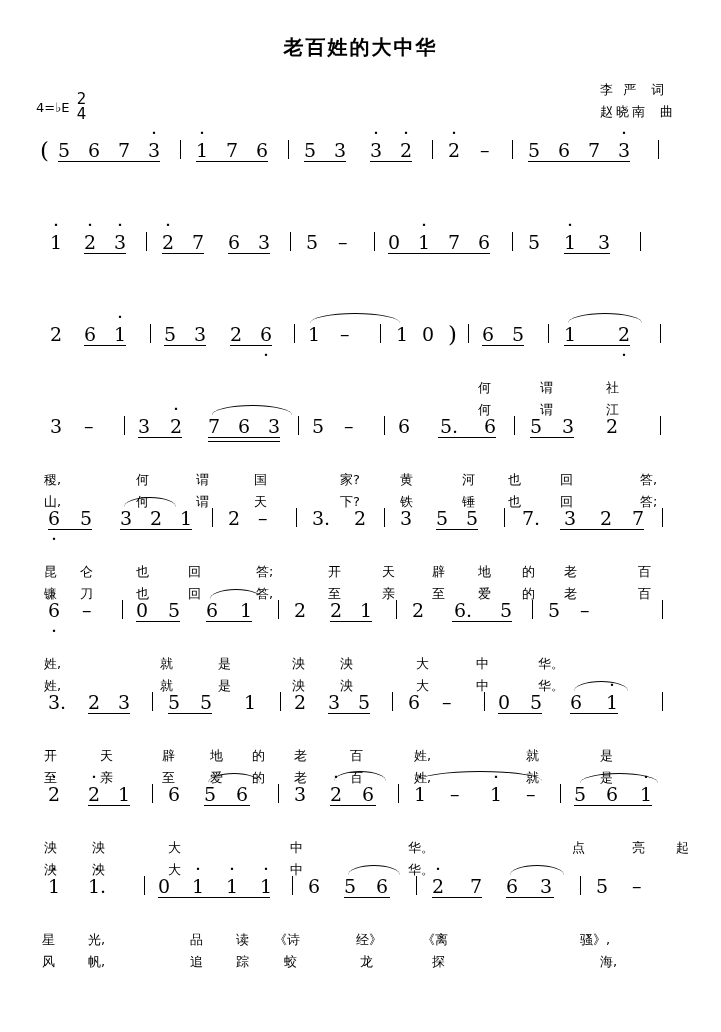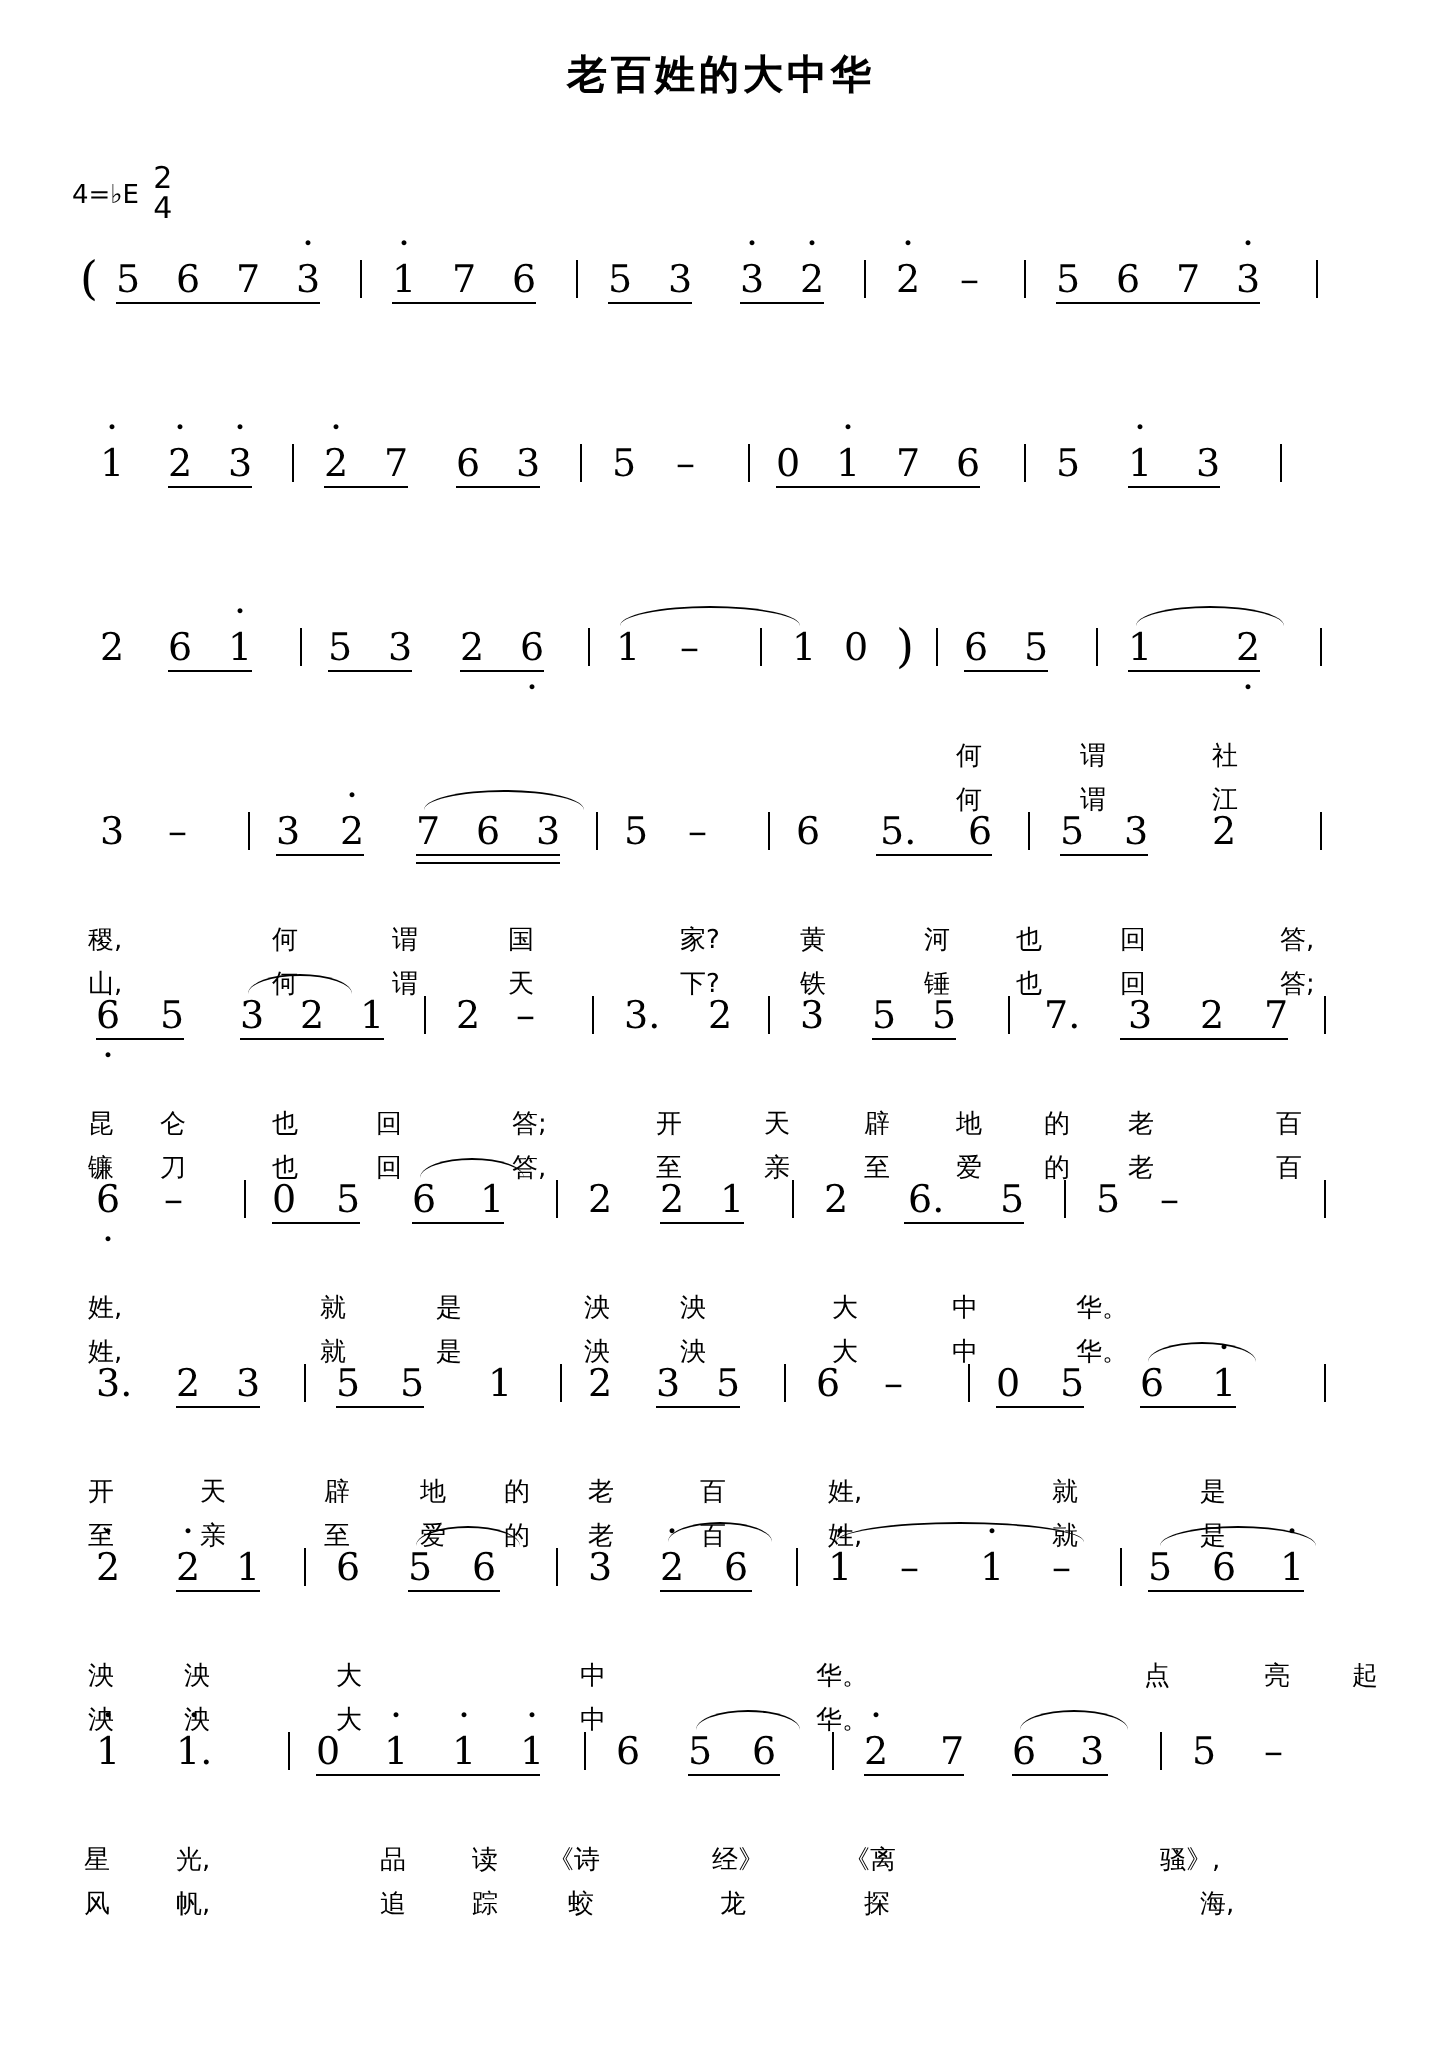--- a/index.html
+++ b/index.html
@@ -18,21 +18,21 @@
   .sheet {
     position: relative;
     width: 721px;
     height: 1032px;
   }
   .title {
     text-align: center;
     font-size: 20px;
     font-weight: bold;
     letter-spacing: 2px;
-    margin-top: 24px;
+    margin-top: 34px;
     font-family: "DejaVu Sans", "Liberation Sans", sans-serif;
   }
   .meta {
     position: relative;
     height: 60px;
     margin-top: 18px;
   }
   .keysig {
     position: absolute;
     left: 36px;
@@ -168,20 +168,28 @@
 
   <div class="title">老百姓的大中华</div>
 
   <div class="meta">
     <div class="keysig">
       <span>4=♭E</span>
       <span class="frac">
         <span class="num">2</span>
         <span class="den">4</span>
       </span>
+    </div>
+    <div class="credits">
+      <div>
+        <span class="name">李 严</span><span class="role">词</span>
+      </div>
+      <div>
+        <span class="name">赵晓南</span><span class="role">曲</span>
+      </div>
     </div>
   </div>
 
   <div class="system">
     <div class="musicline">
       <span class="paren" style="left:0px;">(</span>
       <span class="tok" style="left:18px;"><span class="n">5</span></span>
       <span class="tok" style="left:48px;"><span class="n">6</span></span>
       <span class="tok" style="left:78px;"><span class="n">7</span></span>
       <span class="tok" style="left:108px;"><span class="n dotup">3</span></span>

